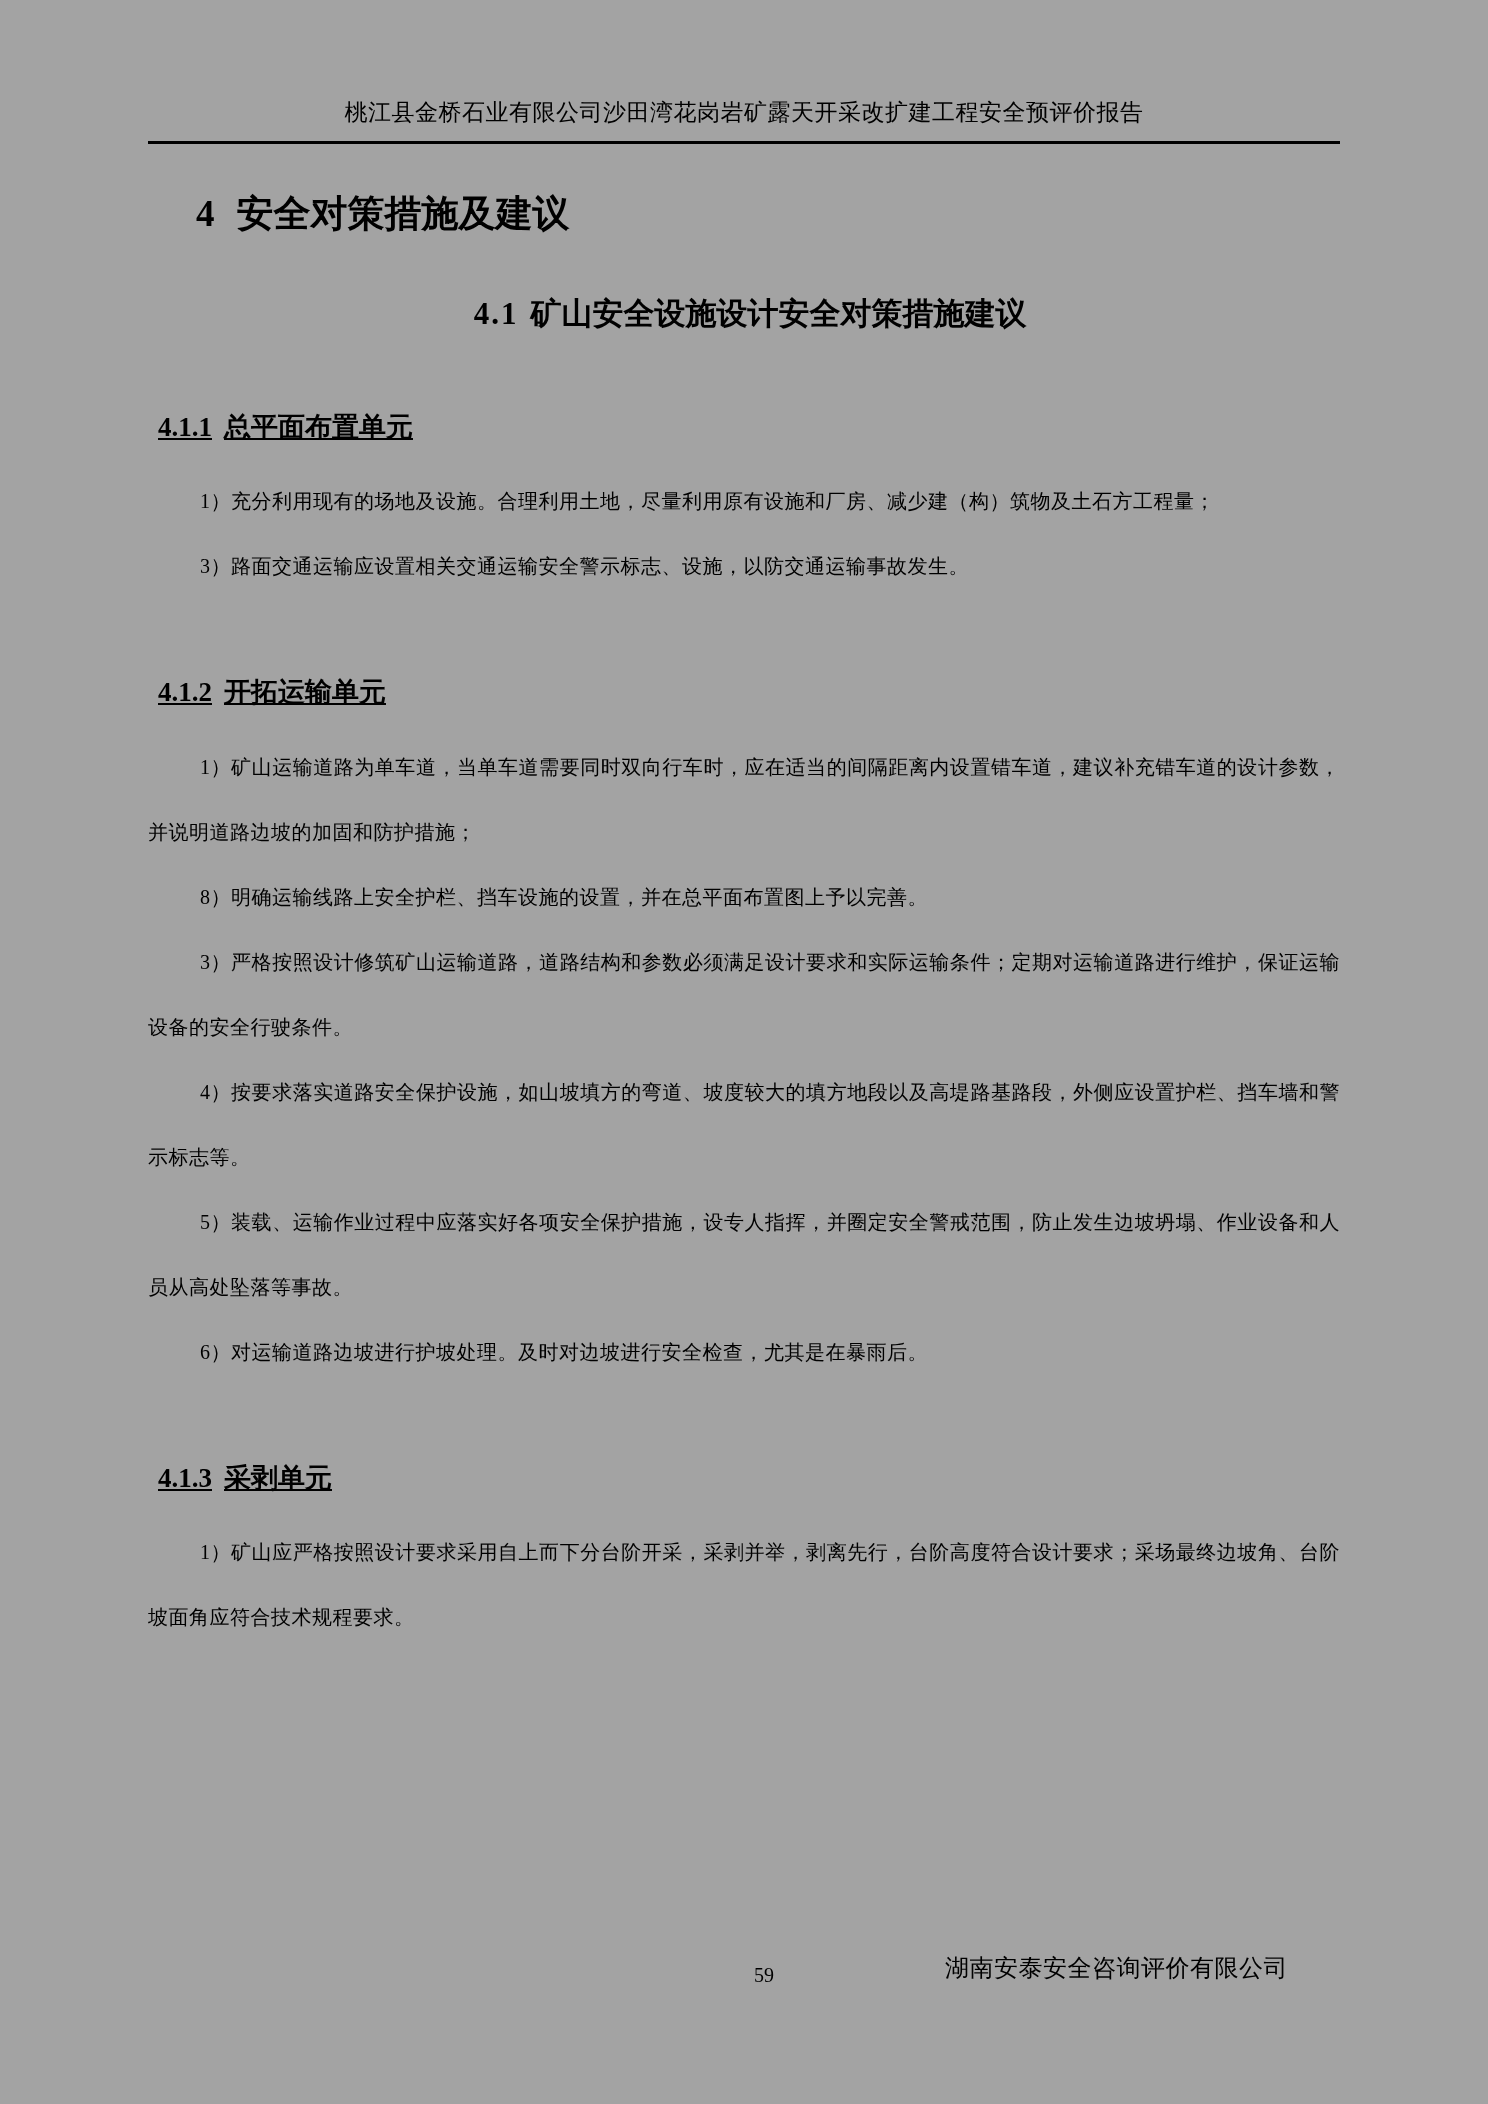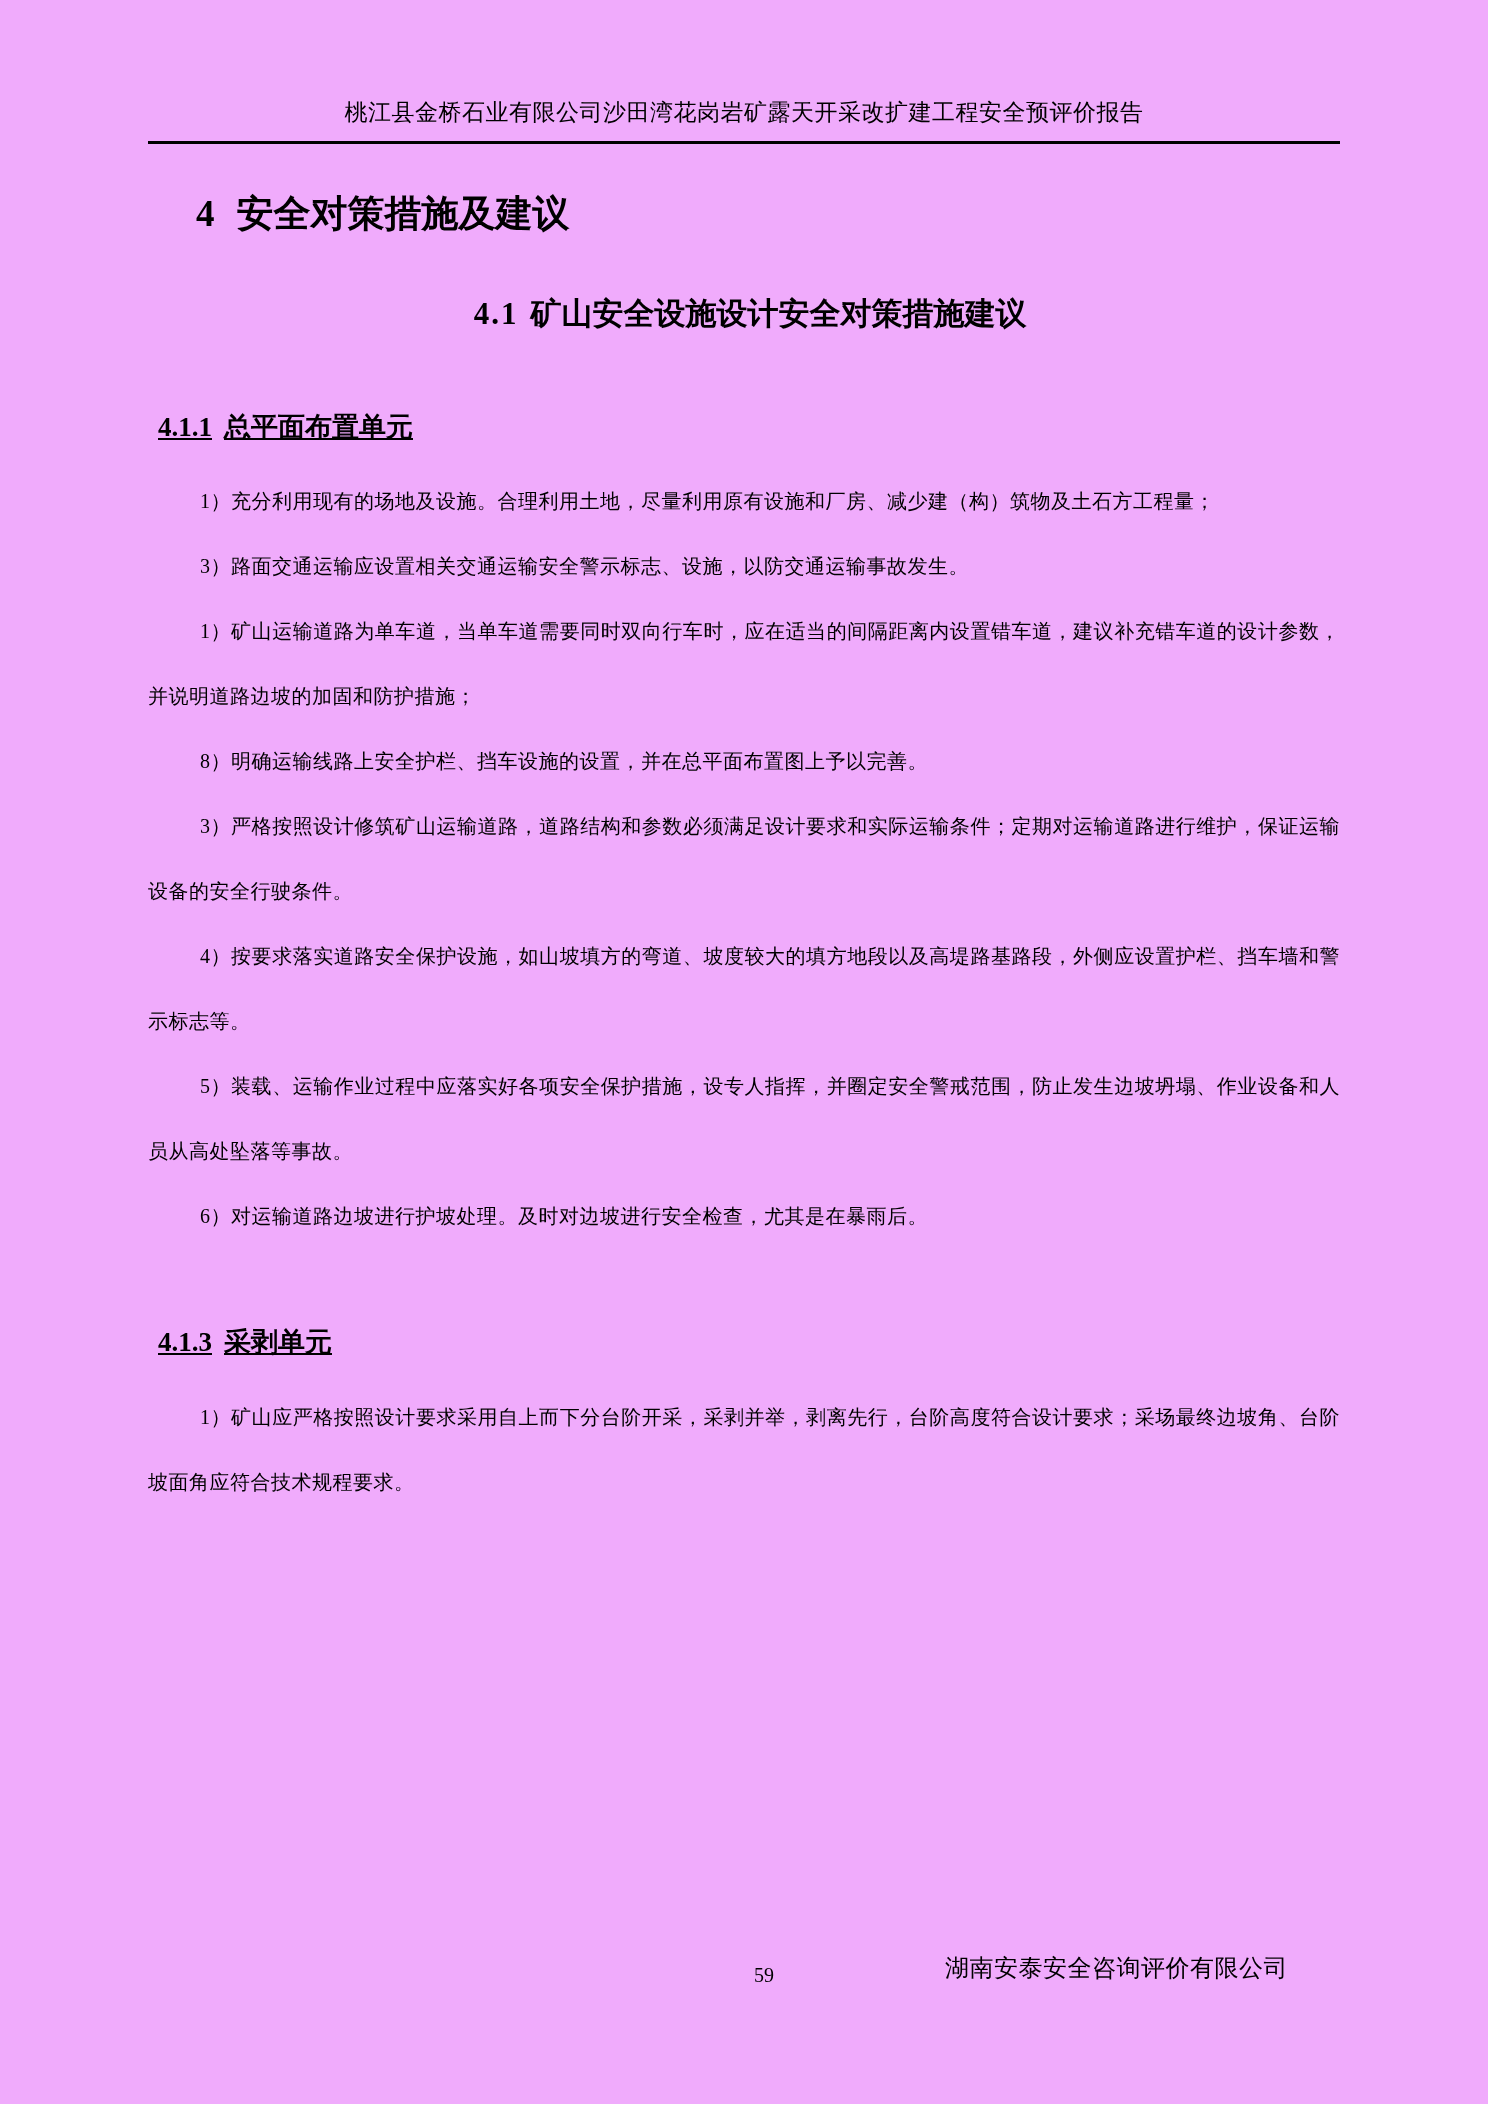--- a/index.html
+++ b/index.html
@@ -2,21 +2,21 @@
 <html><head>
 <meta charset="utf-8">
 <style>
   * { box-sizing: border-box; }
   html, body { margin: 0; padding: 0; background: #e8e8e8; }
   .page {
     position: relative;
     width: 1488px;
     height: 2104px;
     margin: 0 auto;
-    background: #f0abfc;
+    background: #a3a3a3;
     color: #000000;
     font-family: "Liberation Serif", "DejaVu Serif", serif;
     overflow: hidden;
   }
   .content { margin: 0 148px; }
 
   .doc-header {
     padding-top: 97px;
     padding-bottom: 13px;
     text-align: center;
@@ -106,20 +106,23 @@
       <span class="num">4.1</span><span class="txt">矿山安全设施设计安全对策措施建议</span>
     </h2>
 
     <h3 class="heading subsection-heading">
       <span class="num">4.1.1</span><span class="txt">总平面布置单元</span>
     </h3>
 
     <p class="body-para">1）充分利用现有的场地及设施。合理利用土地，尽量利用原有设施和厂房、减少建（构）筑物及土石方工程量；</p>
     <p class="body-para">3）路面交通运输应设置相关交通运输安全警示标志、设施，以防交通运输事故发生。</p>
 
+    <h3 class="heading subsection-heading">
+      <span class="num">4.1.2</span><span class="txt">开拓运输单元</span>
+    </h3>
 
     <p class="body-para">1）矿山运输道路为单车道，当单车道需要同时双向行车时，应在适当的间隔距离内设置错车道，建议补充错车道的设计参数，并说明道路边坡的加固和防护措施；</p>
     <p class="body-para">8）明确运输线路上安全护栏、挡车设施的设置，并在总平面布置图上予以完善。</p>
     <p class="body-para">3）严格按照设计修筑矿山运输道路，道路结构和参数必须满足设计要求和实际运输条件；定期对运输道路进行维护，保证运输设备的安全行驶条件。</p>
     <p class="body-para">4）按要求落实道路安全保护设施，如山坡填方的弯道、坡度较大的填方地段以及高堤路基路段，外侧应设置护栏、挡车墙和警示标志等。</p>
     <p class="body-para">5）装载、运输作业过程中应落实好各项安全保护措施，设专人指挥，并圈定安全警戒范围，防止发生边坡坍塌、作业设备和人员从高处坠落等事故。</p>
     <p class="body-para">6）对运输道路边坡进行护坡处理。及时对边坡进行安全检查，尤其是在暴雨后。</p>
 
     <h3 class="heading subsection-heading">
       <span class="num">4.1.3</span><span class="txt">采剥单元</span>

